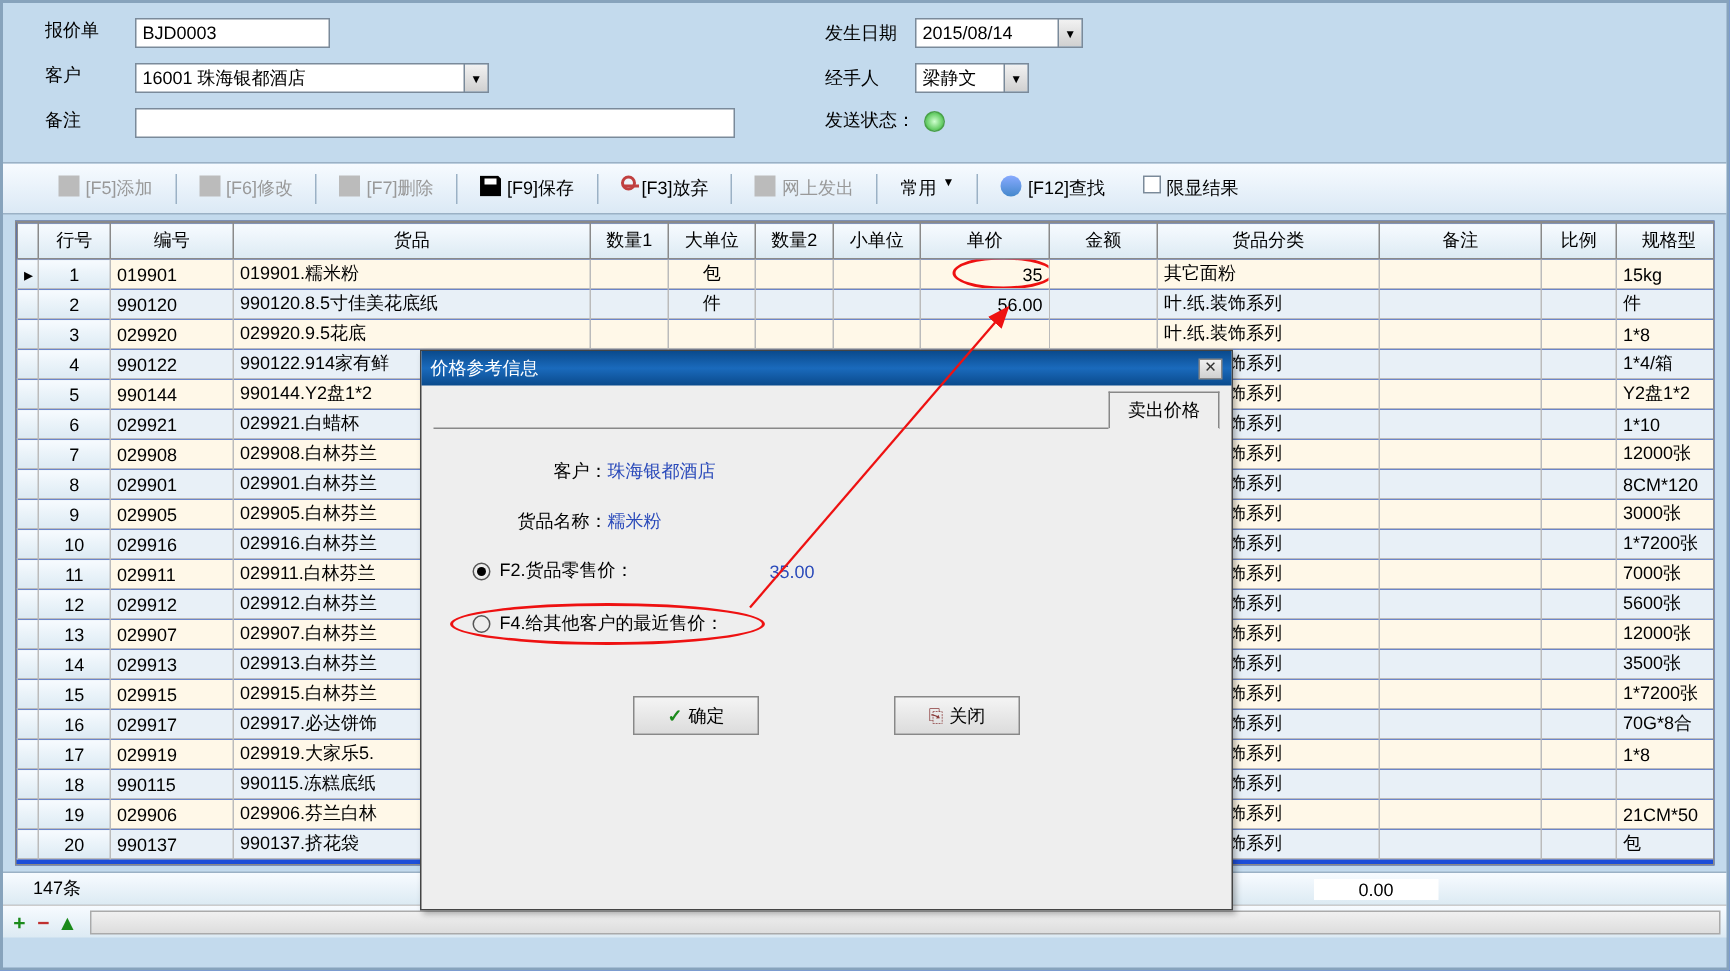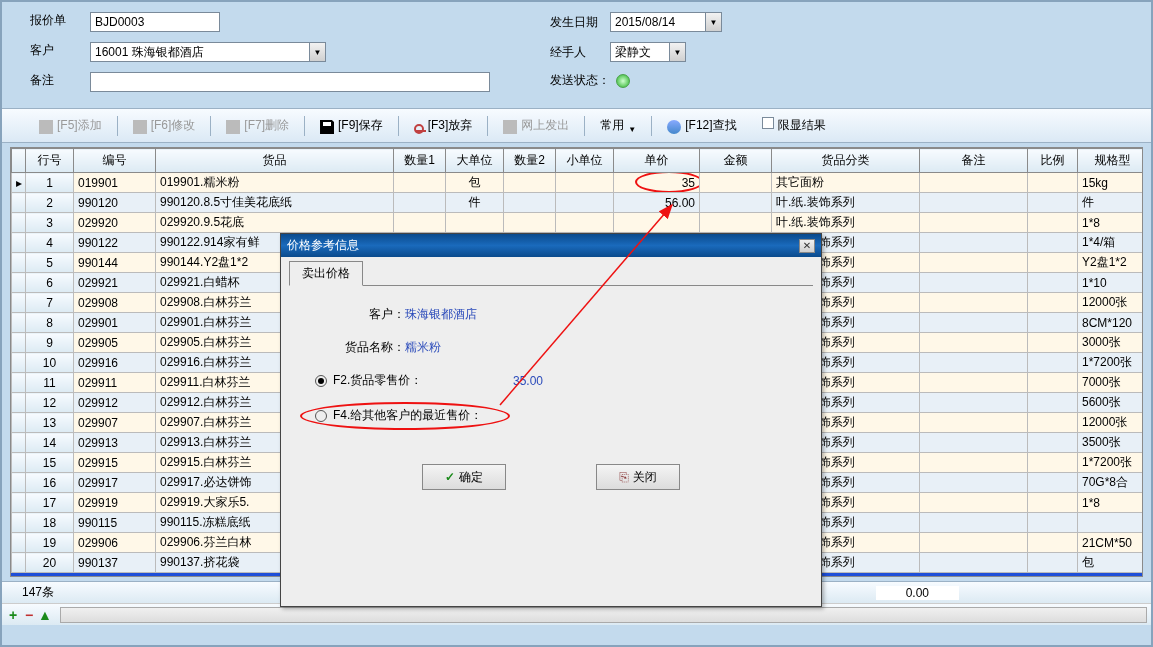--- a/index.html
+++ b/index.html
@@ -6,21 +6,21 @@
 body { font-family: SimSun, "Microsoft YaHei", sans-serif; font-size: 12px; background: #c3daed; width: 1153px; height: 647px; overflow: hidden; position: relative; border: 2px solid #87a3bc; }
 .form-area { padding: 10px 28px 6px 28px; }
 .form-row { display: flex; align-items: flex-start; margin-bottom: 6px; height: 24px; }
 .form-label { width: 60px; text-align: left; }
 .form-input { background: #fff; border: 1px solid #7a8a9a; padding: 2px 4px; height: 20px; font-size: 12px; }
 .form-col2 { margin-left: 520px; position: absolute; display: flex; align-items: center; }
 .dropdown { display: inline-flex; }
 .dd-btn { width: 16px; height: 20px; background: linear-gradient(#f2f2f2, #d0d0d0); border: 1px solid #7a8a9a; border-left: 0; display: flex; align-items: center; justify-content: center; font-size: 8px; }
 .status-dot { width: 14px; height: 14px; border: 1px solid #4aa14a; border-radius: 50%; background: radial-gradient(#cfffcf, #29b029); display: inline-block; margin-left: 6px; }
 .toolbar { background: linear-gradient(#f7fbff, #dbe9f5); border-top: 1px solid #9bb1c5; border-bottom: 1px solid #9bb1c5; padding: 4px 12px; display: flex; align-items: center; gap: 0; }
-.tb-btn { display: inline-flex; align-items: flex-end; padding: 3px 10px; border: 1px solid transparent; cursor: pointer; gap: 4px; }
+.tb-btn { display: inline-flex; align-items: flex-start; padding: 3px 10px; border: 1px solid transparent; cursor: pointer; gap: 4px; }
 .tb-btn.disabled { color: #999; }
 .tb-sep { width: 1px; height: 20px; background: #9bb1c5; margin: 0 4px; }
 .tb-icon { width: 14px; height: 14px; display: inline-block; }
 .ico-save { background: #000; clip-path: polygon(0 0, 85% 0, 100% 15%, 100% 100%, 0 100%); position: relative; }
 .ico-save::after { content: ''; position: absolute; top: 2px; left: 3px; width: 8px; height: 4px; background: #fff; }
 .ico-abort { border: 2px solid #c04040; border-radius: 50%; width: 10px; height: 10px; position: relative; }
 .ico-abort::after { content: ''; position: absolute; top: 4px; left: 0; width: 10px; height: 2px; background: #c04040; }
 .checkbox { width: 12px; height: 12px; border: 1px solid #7a8a9a; background: #fff; display: inline-block; margin-right: 4px; }
 .grid-wrap { margin: 4px 8px; border: 1px solid #8a8a8a; background: #1d4ed8; position: relative; }
 .grid { border-collapse: collapse; width: 100%; table-layout: fixed; }
@@ -34,21 +34,21 @@
 .red-circle1 { position: absolute; width: 68px; height: 22px; border: 2px solid #e11; border-radius: 50%; pointer-events: none; top: -2px; right: -4px; }
 .footer-bar { background: linear-gradient(#f7fbff, #dceaf3); border-top: 1px solid #9bb1c5; padding: 2px 6px; display: flex; align-items: center; height: 22px; }
 .footer-total { margin-left: auto; margin-right: 186px; background: #fff; padding: 0 30px; }
 .nav-bar { background: linear-gradient(#f7fbff, #dceaf3); height: 22px; display: flex; align-items: center; border-top: 1px solid #ccc; padding: 0 4px; }
 .nav-btn { width: 14px; height: 14px; display: inline-block; margin-right: 2px; font-size: 14px; line-height: 14px; text-align: center; font-weight: bold; }
 
 .dialog { position: absolute; left: 278px; top: 231px; width: 542px; height: 374px; background: #eee; border: 1px solid #444; box-shadow: 2px 2px 4px rgba(0,0,0,0.3); }
 .dlg-title { background: linear-gradient(#0a4a8c, #1a6abc, #0a4a8c); color: #fff; padding: 3px 6px; font-family: SimHei; display: flex; align-items: center; }
 .dlg-close { margin-left: auto; width: 16px; height: 14px; background: linear-gradient(#f0f0f0, #d0d0d0); border: 1px solid #888; text-align: center; font-size: 10px; line-height: 12px; color: #333; }
 .dlg-tab { padding: 4px 8px 0 8px; }
-.tab-hdr { display: flex; border-bottom: 1px solid #888; }
+.tab-hdr { display: flex; border-bottom: 1px solid #888; justify-content: flex-end; }
 .tab-lbl { padding: 3px 12px; background: #eee; border: 1px solid #888; border-bottom: 1px solid #eee; margin-bottom: -1px; }
 .dlg-body { padding: 20px 34px; }
 .info-row { margin-bottom: 16px; display: flex; align-items: center; }
 .info-lbl { width: 90px; text-align: right; }
 .info-val { color: #2a4aba; }
 .radio-row { margin-bottom: 18px; display: flex; align-items: center; }
 .radio { width: 12px; height: 12px; border: 1px solid #555; border-radius: 50%; margin-right: 6px; display: inline-flex; align-items: center; justify-content: center; }
 .radio.sel::after { content: ''; width: 6px; height: 6px; background: #000; border-radius: 50%; }
 .radio-lbl { width: 150px; }
 .radio-val { color: #2a4aba; width: 60px; text-align: right; }

